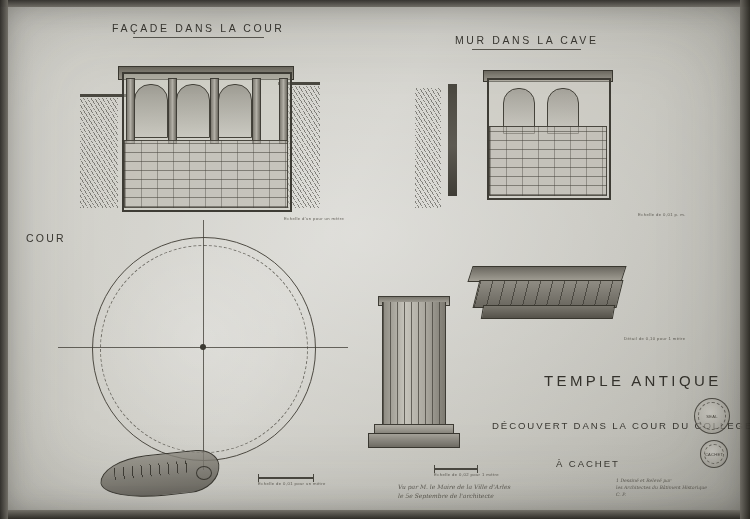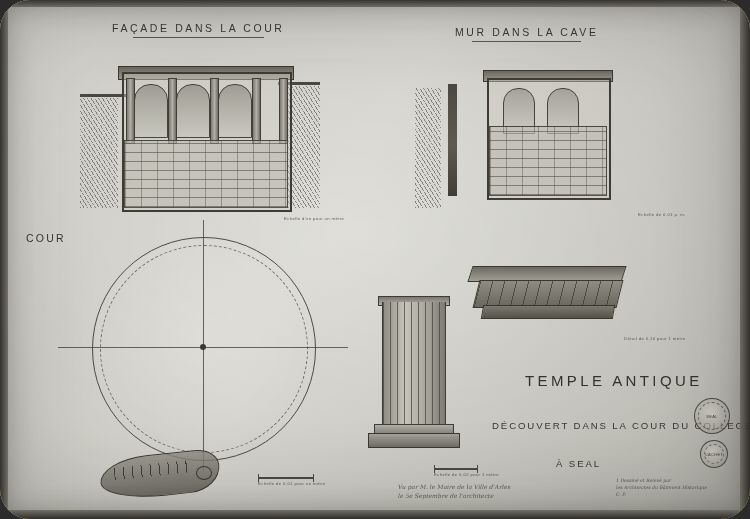--- a/index.html
+++ b/index.html
@@ -8,21 +8,20 @@
     background: #2b2b2b;
   }
   #sheet {
     position: relative;
     width: 750px;
     height: 519px;
     overflow: hidden;
     background: #fde047;
     font-family: "Liberation Sans", sans-serif;
     color: #2d2b27;
-    border-radius: 30px;
   }
   
   #paper {
     position: absolute;
     left: 0; top: 0; right: 0; bottom: 0;
     background:
       radial-gradient(ellipse 120% 110% at 48% 45%, rgba(255,255,255,0.40) 0%, rgba(255,255,255,0.12) 45%, rgba(0,0,0,0.06) 72%, rgba(0,0,0,0.30) 100%),
       linear-gradient(118deg, #cfcec7 0%, #c6c5bd 22%, #cbcac3 44%, #bfbeb6 68%, #b4b3ab 88%, #a8a79f 100%);
   }
   #edge-dark {
@@ -304,21 +303,21 @@
     <div class="hatch pit"></div>
     <div class="dark-fill col-dark"></div>
     <div class="cap"></div>
     <div class="frame">
       <div class="arch2" style="left:14px; top:8px;"></div>
       <div class="arch2" style="left:58px; top:8px;"></div>
     </div>
     <div class="stone-wall base-wall"></div>
   </div>
 
-  <div class="label head" style="left:455px; top:26px;">MUR DANS LA CAVE</div>
+  <div class="label head" style="left:455px; top:34px;">MUR DANS LA CAVE</div>
   <div class="tiny" style="left:638px; top:212px;">Echelle de 0,01 p. m.</div>
 
   <div class="label" style="left:26px; top:232px; font-size:10.5px;">COUR</div>
 
   <div class="draw" id="plan">
     <div class="circle-o"></div>
     <div class="circle-i"></div>
     <div class="axis-h"></div>
     <div class="axis-v"></div>
     <div class="center-dot"></div>
@@ -342,23 +341,23 @@
   <div class="scalebar" style="left:434px; top:468px; width:44px;"></div>
   <div class="tiny" style="left:434px; top:472px;">Echelle de 0,02 pour 1 mètre</div>
 
   <div class="draw" id="cornice">
     <div class="corn-top"></div>
     <div class="corn-face"></div>
     <div class="corn-low"></div>
   </div>
   <div class="tiny" style="left:624px; top:336px;">Détail de 0,10 pour 1 mètre</div>
 
-  <div class="title-big" style="left:525px; top:372px;">TEMPLE ANTIQUE</div>
+  <div class="title-big" style="left:544px; top:372px;">TEMPLE ANTIQUE</div>
   <div class="title-mid" style="left:492px; top:420px;">DÉCOUVERT DANS LA COUR DU COLLEGE</div>
-  <div class="title-mid" style="left:556px; top:458px;">À SEAL</div>
+  <div class="title-mid" style="left:556px; top:458px;">À CACHET</div>
 
   <div class="hand" style="left:398px; top:482px;">Vu par M. le Maire de la Ville d'Arles
 le 5e Septembre de l'architecte</div>
   <div class="hand" style="left:616px; top:478px; font-size:4.6px;">1 Dessiné et Relevé par
 les Architectes du Bâtiment Historique
 C. P.</div>
 
   <div class="seal" style="left:694px; top:398px; width:34px; height:34px;">
     <div class="inner"></div>
     <div class="seal-text">SEAL</div>

